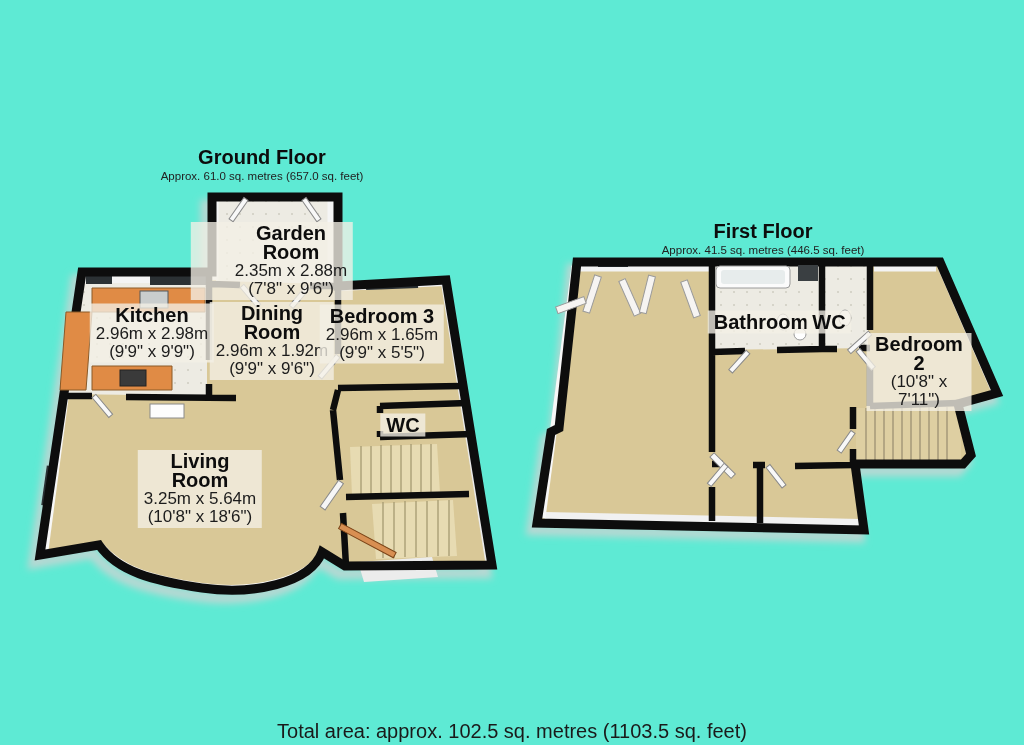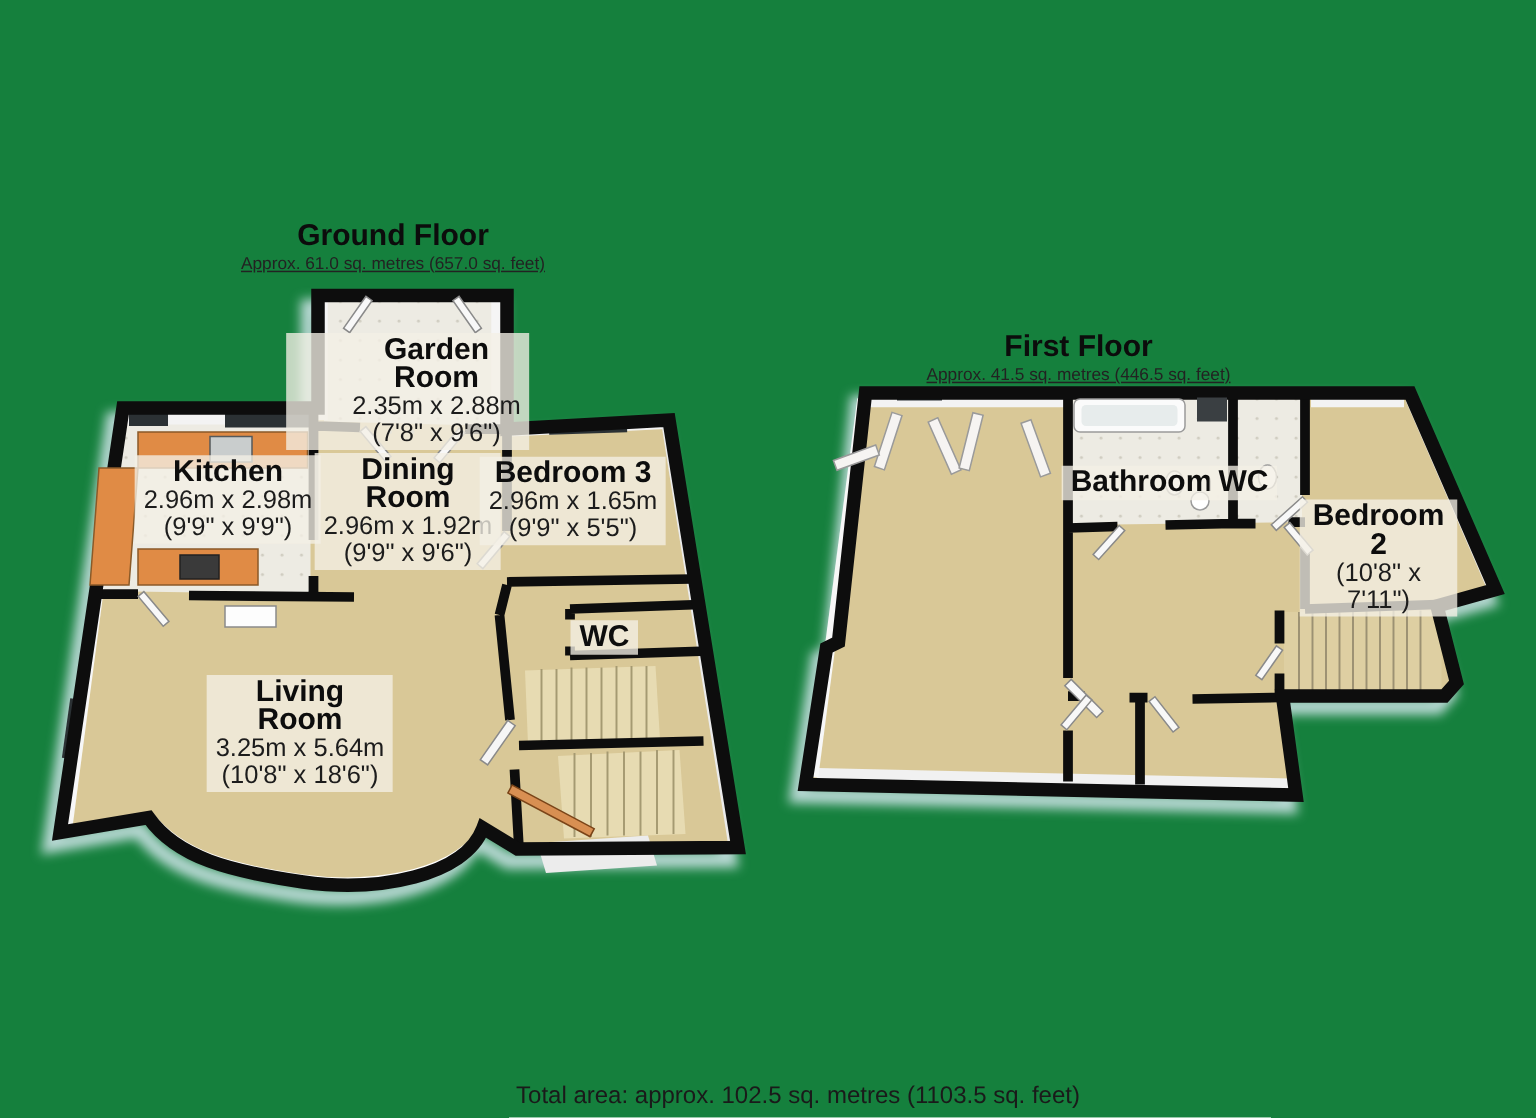--- a/index.html
+++ b/index.html
@@ -1,33 +1,33 @@
 <!DOCTYPE html>
 <html><head>
 <meta charset="utf-8">
 <style>
   html,body{margin:0;padding:0;background:#ffffff;}
   .page{
     position:relative;width:1024px;height:745px;overflow:hidden;
-    background:#15803d;
+    background:#5eead4;
     font-family:"Liberation Sans","DejaVu Sans",sans-serif;
     color:#111;
   }
   svg{position:absolute;left:0;top:0;}
   .abs{position:absolute;transform:translate(-50%,-50%);text-align:center;}
   .title-block{line-height:1.05;white-space:nowrap;}
   .floor-title{font-size:20px;font-weight:bold;color:#0c0c0c;}
-  .floor-sub{font-size:11.5px;color:#222;margin-top:2px;text-decoration:underline;}
+  .floor-sub{font-size:11.5px;color:#222;margin-top:2px;}
   .room-label{
     background:rgba(243,240,230,0.78);
     padding:2px 6px;line-height:1.0;z-index:5;
   }
   .room-name{font-size:20px;font-weight:bold;white-space:pre-line;line-height:19px;color:#0d0d0d;}
   .room-dims{font-size:17px;line-height:18px;color:#1c1c1c;}
-  .total-area{font-size:16px;color:#1a1a1a;white-space:nowrap;margin-left:20px;}
+  .total-area{font-size:20px;color:#1a1a1a;white-space:nowrap;}
 </style>
 </head>
 <body>
 
 <div class="page">
 
   <svg width="1024" height="745" viewBox="0 0 1024 745">
     <defs>
       <filter id="soft" x="-20%" y="-20%" width="140%" height="140%">
         <feGaussianBlur stdDeviation="3.5"></feGaussianBlur>
@@ -201,21 +201,21 @@
         <rect x="-2.5" y="0" width="5" height="24" fill="#f8f8f8" stroke="#8a8a8a" transform="translate(853,432) rotate(35)"></rect>
       </g>
     </g>
   </svg>
 
   <div class="abs title-block" style="left:262px;top:165px;">
     <div class="floor-title">Ground Floor</div>
     <div class="floor-sub">Approx. 61.0 sq. metres (657.0 sq. feet)</div>
   </div>
 
-  <div class="abs title-block" style="left:719px;top:239px;">
+  <div class="abs title-block" style="left:763px;top:239px;">
     <div class="floor-title">First Floor</div>
     <div class="floor-sub">Approx. 41.5 sq. metres (446.5 sq. feet)</div>
   </div>
 
   <div class="abs room-label" style="left:272px;top:261px;padding-left:44px;">
     <div class="room-name">Garden
 Room</div>
     <div class="room-dims">2.35m x 2.88m</div>
     <div class="room-dims">(7'8" x 9'6")</div>
   </div>

